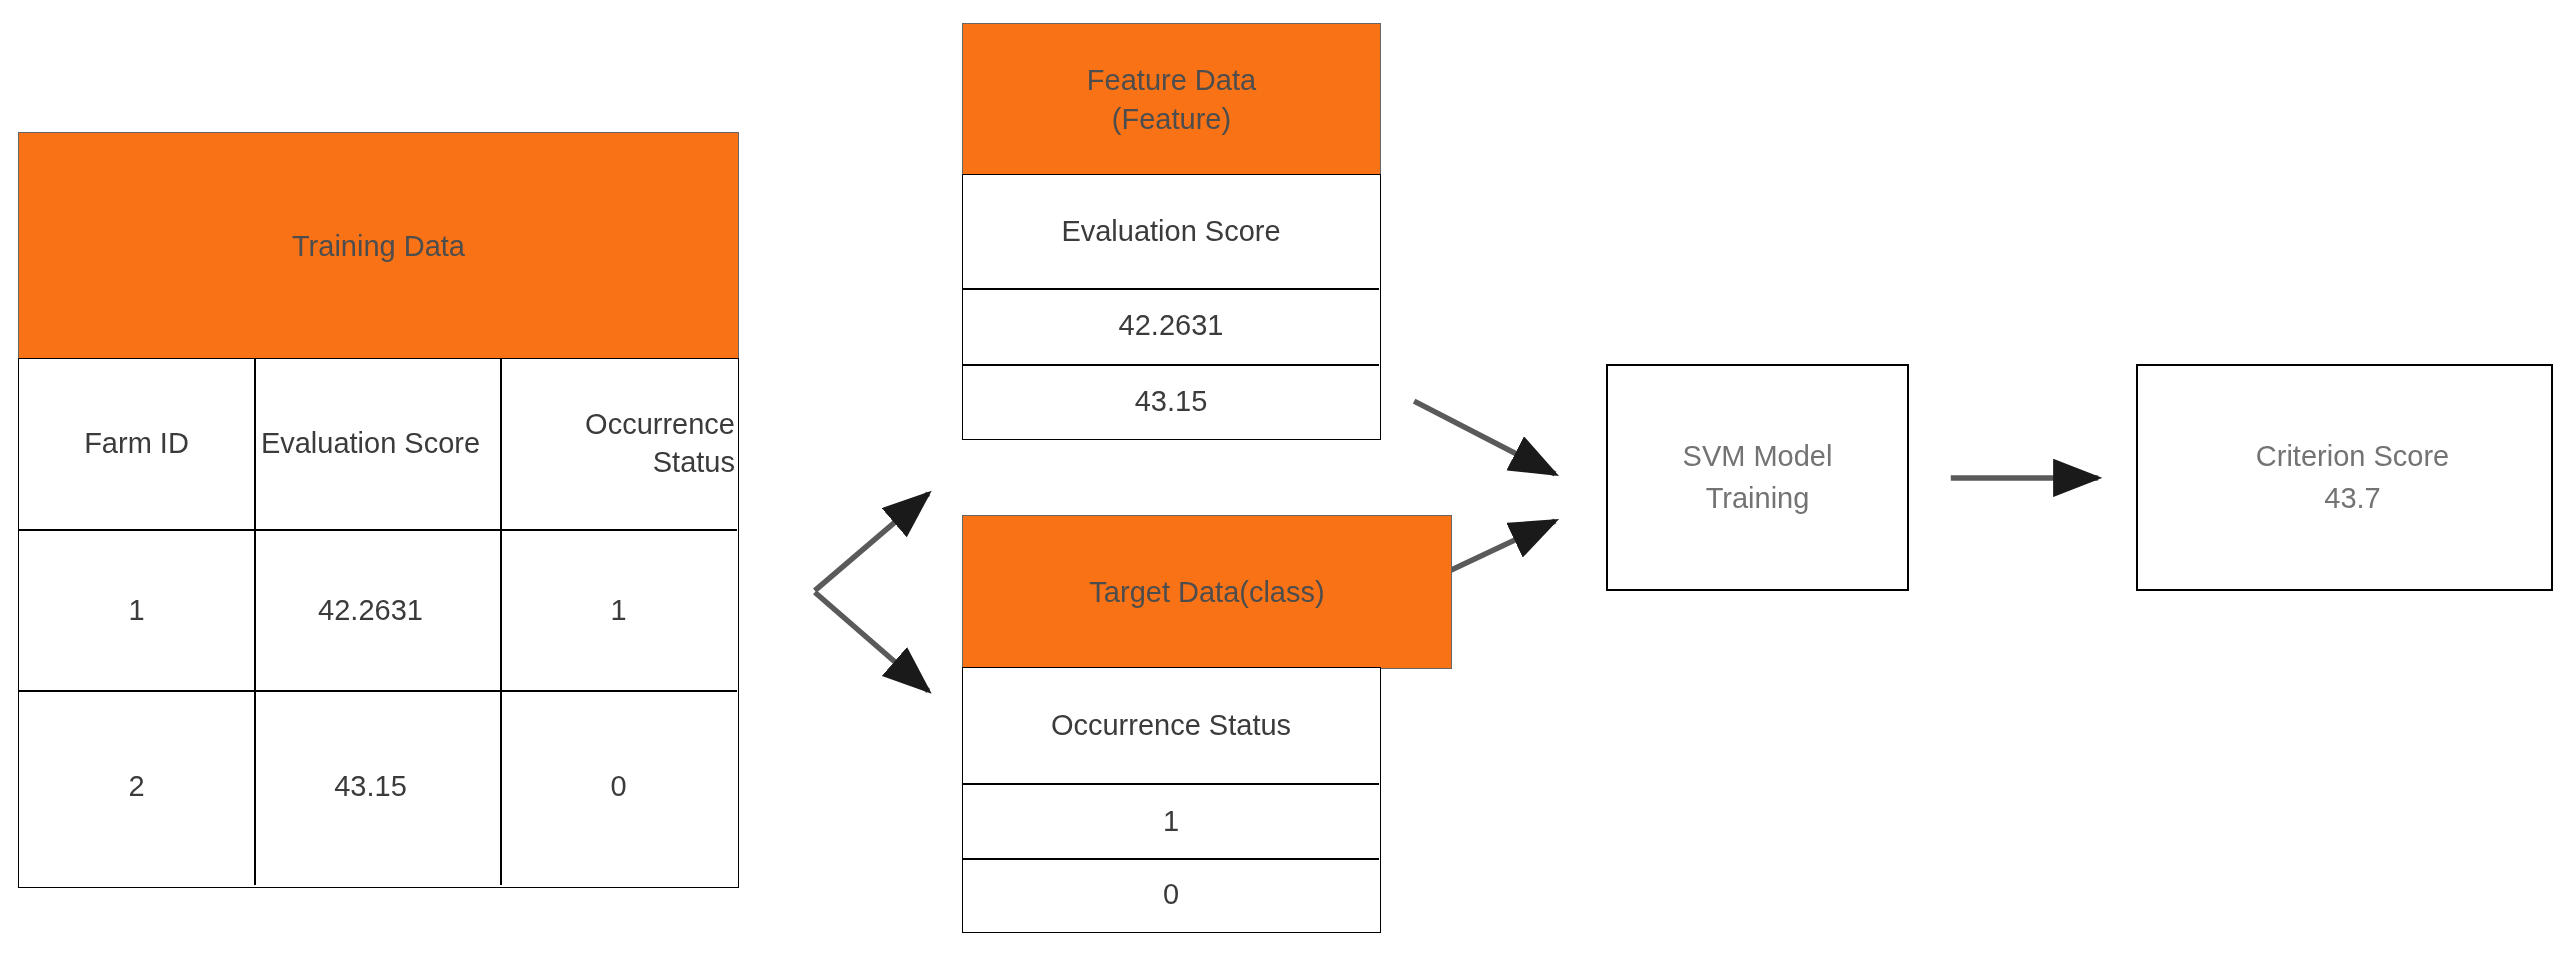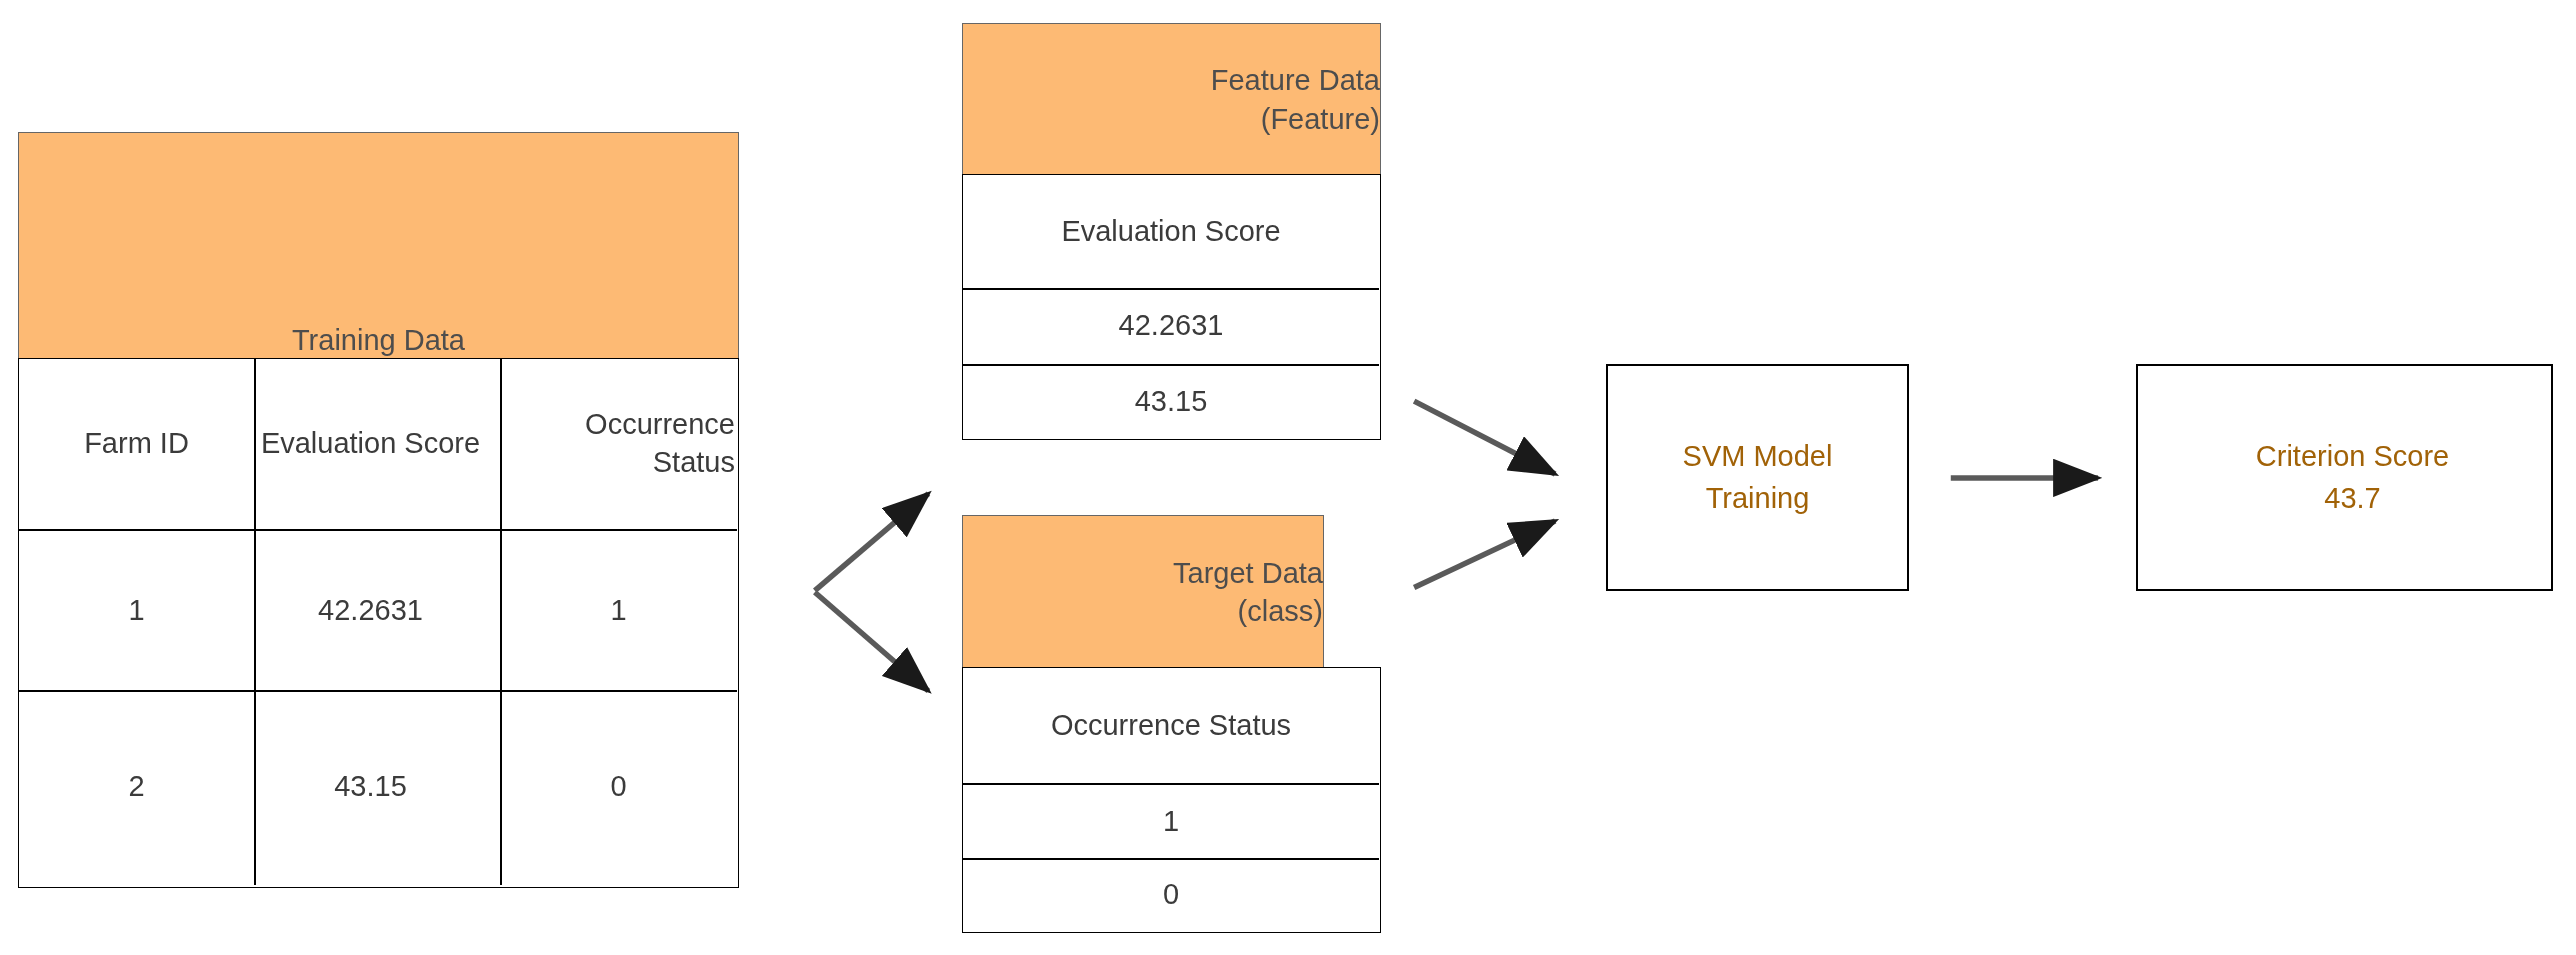--- a/index.html
+++ b/index.html
@@ -12,25 +12,25 @@
     position: relative;
     width: 2576px;
     height: 955px;
     background: #ffffff;
     font-family: "Liberation Sans", "DejaVu Sans", sans-serif;
     color: #3b3b3b;
     overflow: hidden;
   }
   .abs { position: absolute; box-sizing: border-box; }
   .node-header {
-    background: #fdba74;
+    background: #f97316;
     border: 1.6px solid #666666;
     box-sizing: border-box;
     display: flex;
-    align-items: flex-end;
+    align-items: center;
     justify-content: center;
     text-align: center;
     line-height: 1.32;
     color: #4d4d4d;
   }
 
   .gridcell {
     box-sizing: border-box;
     display: flex;
     align-items: center;
@@ -43,21 +43,21 @@
 
   
   .plainbox {
     background: #ffffff;
     border: 2.4px solid #000000;
     display: flex;
     align-items: center;
     justify-content: center;
     text-align: center;
     line-height: 1.42;
-    color: #a16207;
+    color: #737373;
   }
 
   .svg-layer {
     position: absolute;
     left: 0; top: 0;
     width: 2576px;
     height: 955px;
     pointer-events: none;
   }
 
@@ -137,21 +137,21 @@
       <div class="gridcell fs-cell abs" style="left:0; top:114px; width:416px; height:74px;">42.2631</div>
       <div class="gridcell fs-cell abs" style="left:0; top:190px; width:416px; height:73px;">43.15</div>
 
       <div class="abs" style="left:0; top:113px; width:416px; height:1.6px; background:#000;"></div>
       <div class="abs" style="left:0; top:189px; width:416px; height:1.6px; background:#000;"></div>
     </div>
   </div>
 
   <div class="abs" style="left:962px; top:515px; width:419px; height:418px;">
 
-    <div class="node-header abs fs-title" style="left:0; top:0; width:362px; height:154px; flex-direction:column;">
+    <div class="node-header abs fs-title" style="left:0; top:0; width:490px; height:154px; flex-direction:row;">
       <span>Target Data</span>
       <span>(class)</span>
     </div>
 
     <div class="abs" style="left:0; top:152px; width:419px; height:266px;
                 border:1.6px solid #000000; background:#ffffff;">
       <div class="gridcell fs-cell abs" style="left:0; top:0; width:416px; height:115px;">Occurrence Status</div>
       <div class="gridcell fs-cell abs" style="left:0; top:117px; width:416px; height:73px;">1</div>
       <div class="gridcell fs-cell abs" style="left:0; top:191px; width:416px; height:71px;">0</div>
 

